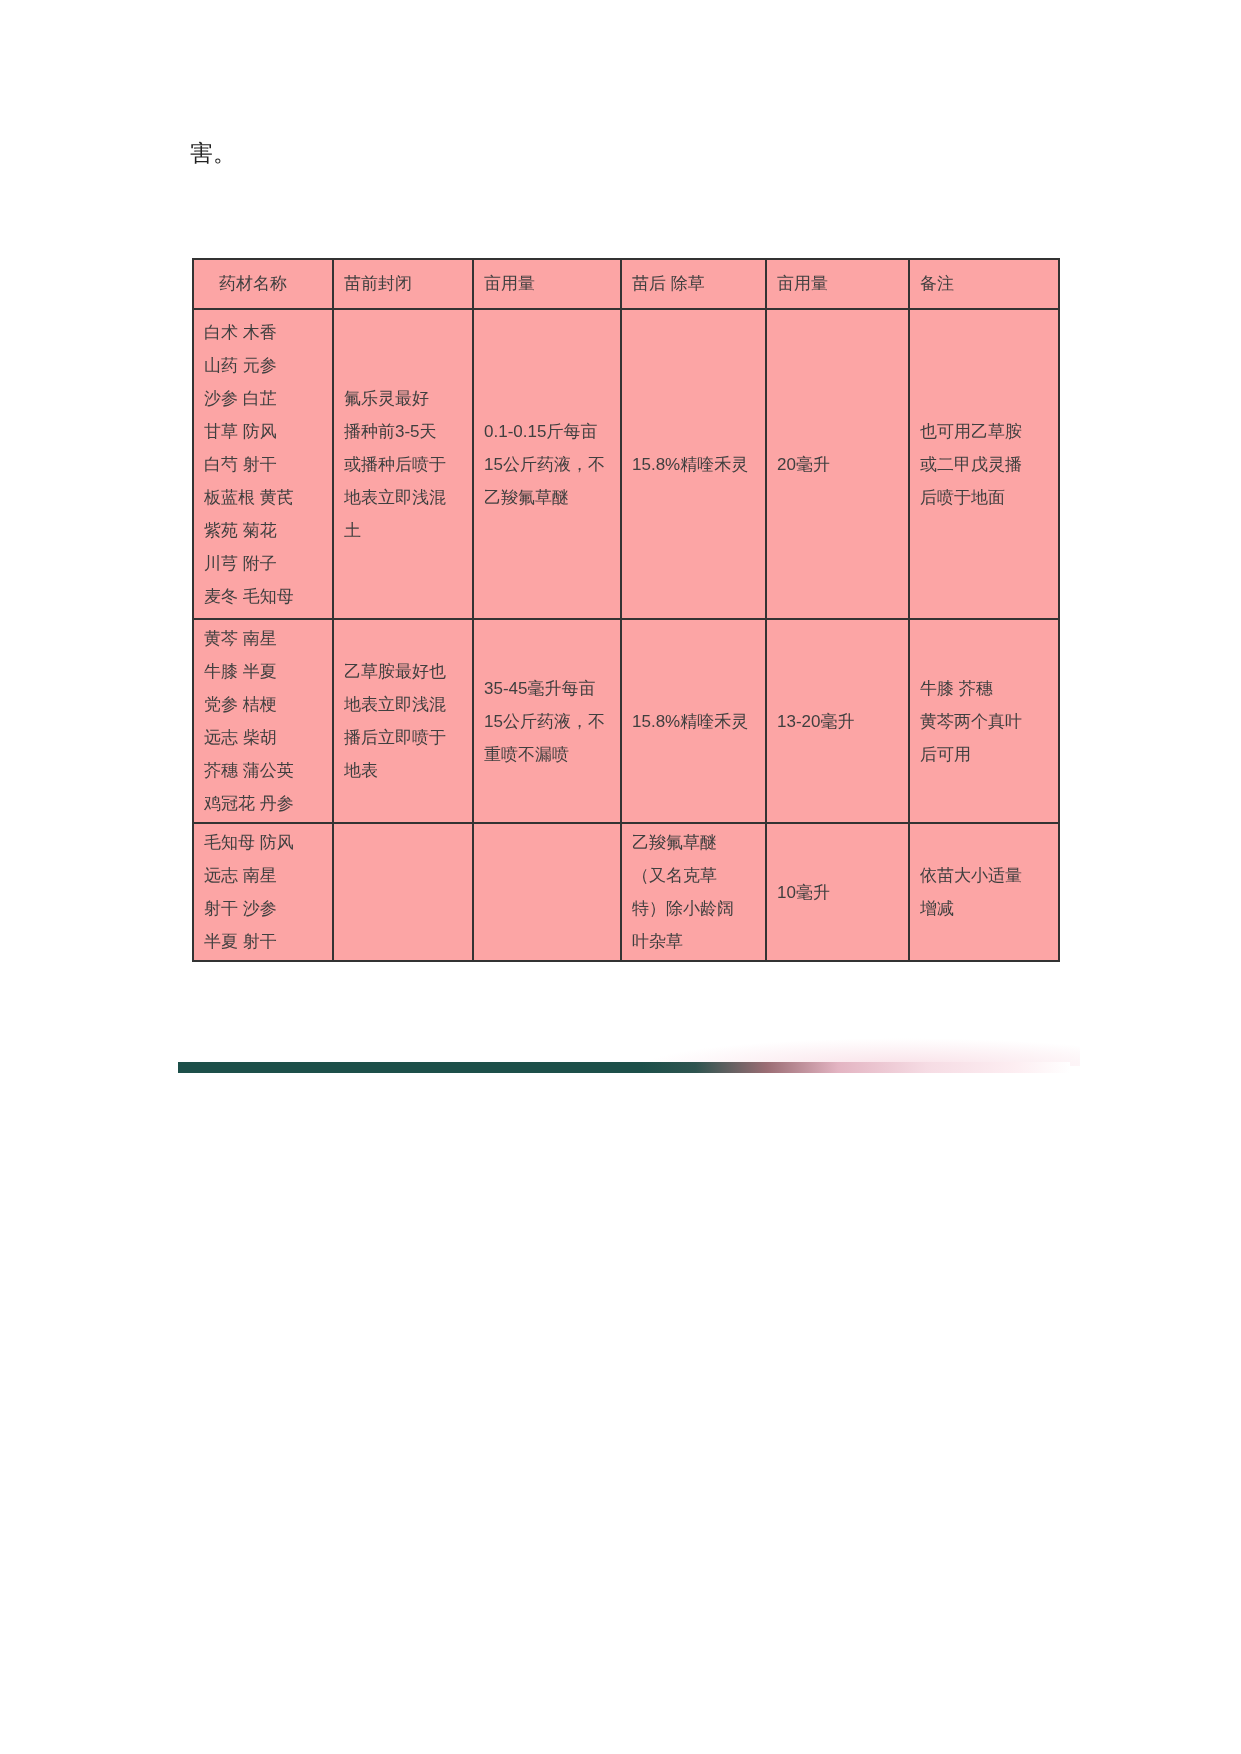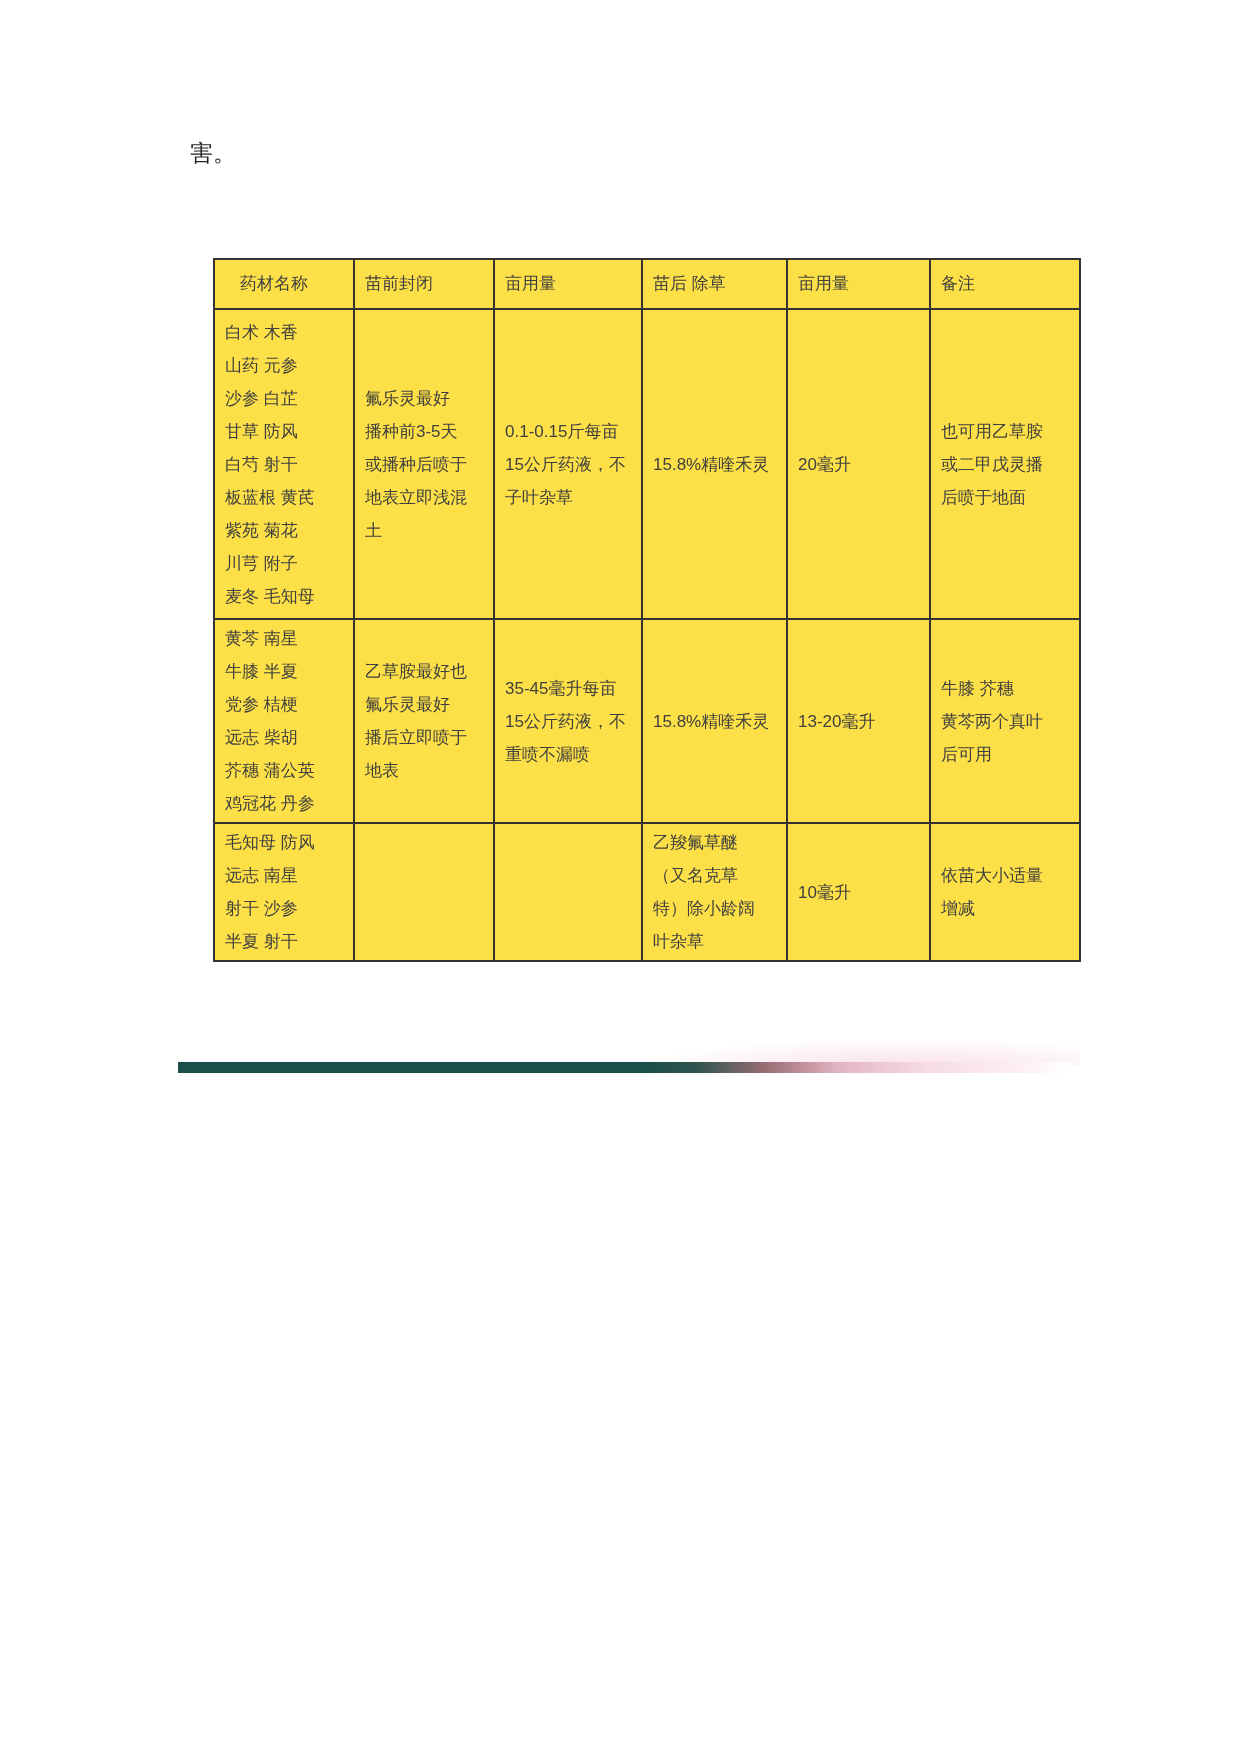--- a/index.html
+++ b/index.html
@@ -17,26 +17,26 @@
   .intro-text {
     position: absolute;
     left: 190px;
     top: 138px;
     font-family: "DejaVu Serif", serif;
     font-size: 23px;
     color: #222222;
   }
   table.herb-table {
     position: absolute;
-    left: 213px;
+    left: 192px;
     top: 258px;
     width: 866px;
     border-collapse: collapse;
     table-layout: fixed;
-    background: #fde047;
+    background: #fca5a5;
   }
   table.herb-table th,
   table.herb-table td {
     border: 2px solid #333333;
     font-weight: normal;
     text-align: left;
     vertical-align: middle;
     font-size: 17px;
     line-height: 33px;
     padding: 2px 6px 2px 10px;
@@ -110,36 +110,36 @@
 紫苑 菊花
 川芎 附子
 麦冬 毛知母</td>
     <td>氟乐灵最好
 播种前3-5天
 或播种后喷于
 地表立即浅混
 土</td>
     <td>0.1-0.15斤每亩
 15公斤药液，不
-子叶杂草</td>
+乙羧氟草醚</td>
     <td>15.8%精喹禾灵</td>
     <td>20毫升</td>
     <td>也可用乙草胺
 或二甲戊灵播
 后喷于地面</td>
   </tr>
   <tr class="r2">
     <td>黄芩 南星
 牛膝 半夏
 党参 桔梗
 远志 柴胡
 芥穗 蒲公英
 鸡冠花 丹参</td>
     <td>乙草胺最好也
-氟乐灵最好
+地表立即浅混
 播后立即喷于
 地表</td>
     <td>35-45毫升每亩
 15公斤药液，不
 重喷不漏喷</td>
     <td>15.8%精喹禾灵</td>
     <td>13-20毫升</td>
     <td>牛膝 芥穗
 黄芩两个真叶
 后可用</td>

